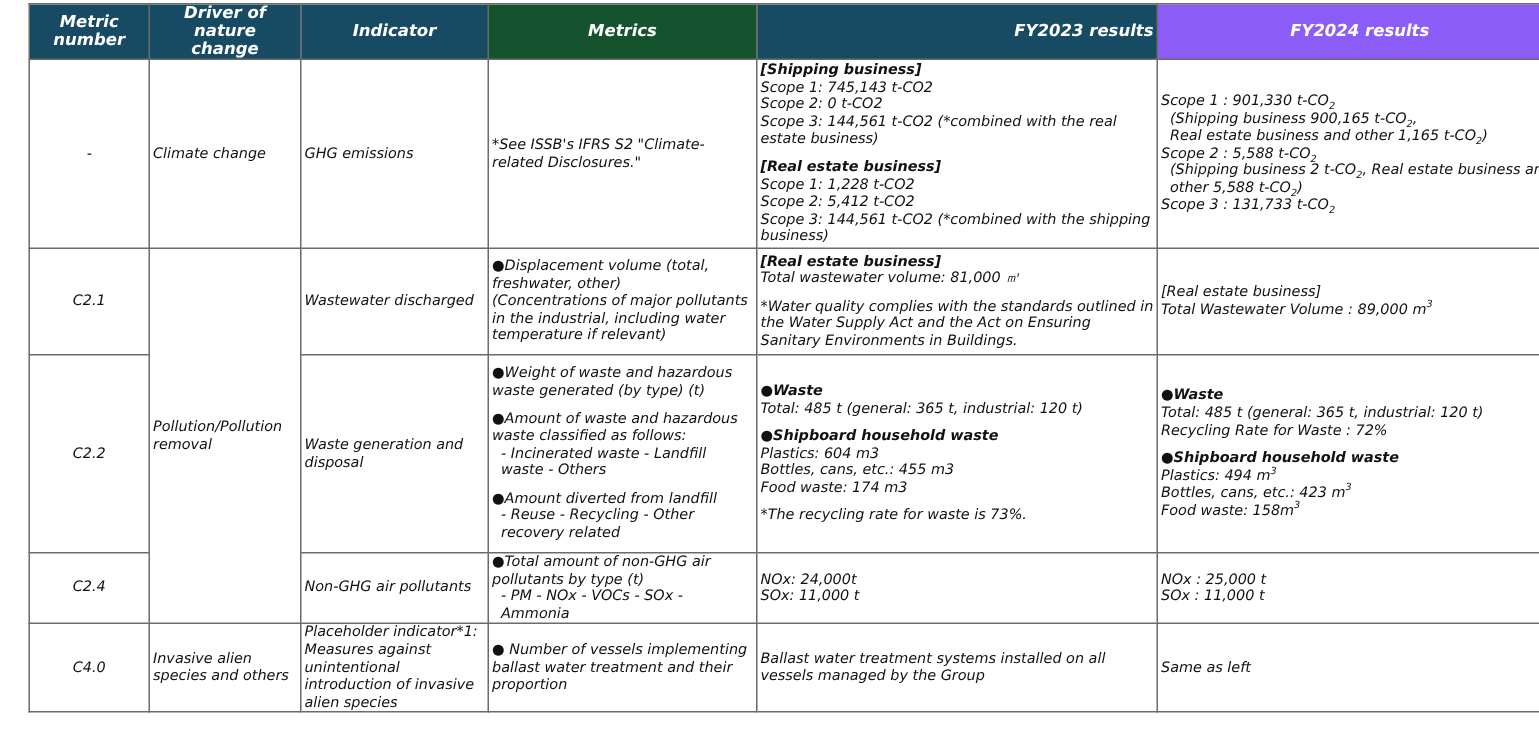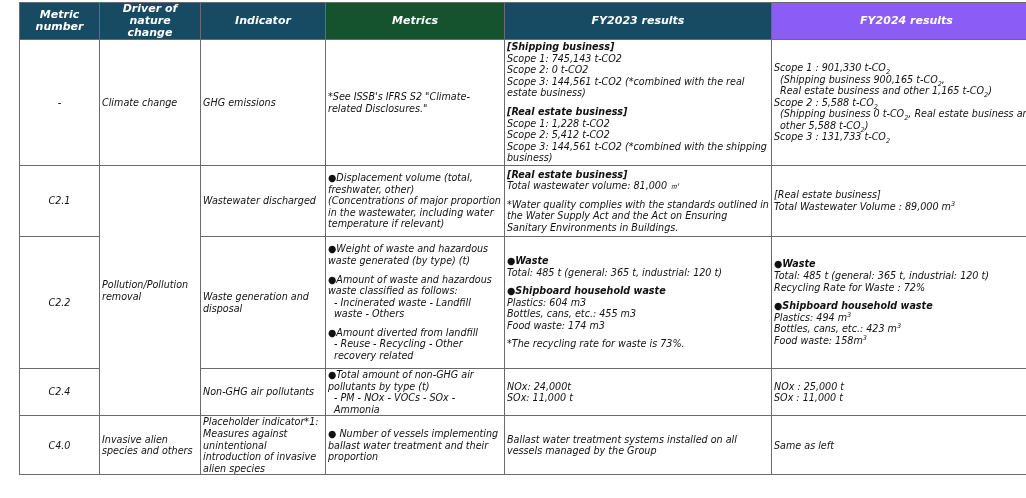--- a/index.html
+++ b/index.html
@@ -34,21 +34,21 @@
       <th style="background: rgb(23, 74, 99);">
         <div>Metric</div>
         <div>number</div>
       </th>
       <th style="background: rgb(23, 74, 99);">
         <div>Driver of nature</div>
         <div>change</div>
       </th>
       <th style="background: rgb(23, 74, 99); margin-left: 18px;">Indicator</th>
       <th style="background: #14532d;">Metrics</th>
-      <th style="background: rgb(23, 74, 99);">FY2023 results</th>
+      <th style="background: rgb(23, 74, 99); text-align: right;">FY2023 results</th>
       <th style="background: #8b5cf6;">FY2024 results</th>
     </tr>
   </thead>
   <tbody>
 
     <tr style="height:126px">
       <td class="num">-</td>
       <td>Climate change</td>
       <td>GHG emissions</td>
       <td>*See ISSB's IFRS S2 "Climate-related Disclosures."</td>
@@ -61,32 +61,32 @@
         <div class="b">[Real estate business]</div>
         <div>Scope 1: 1,228 t-CO2</div>
         <div>Scope 2: 5,412 t-CO2</div>
         <div>Scope 3: 144,561 t-CO2 (*combined with the shipping business)</div>
       </td>
       <td>
         <div><span>Scope 1 : 901,330 t-CO</span><sub>2</sub></div>
         <div class="ind"><span>(Shipping business 900,165 t-CO</span><sub>2</sub>,</div>
         <div class="ind"><span>Real estate business and other 1,165 t-CO</span><sub>2</sub>)</div>
         <div><span>Scope 2 : 5,588 t-CO</span><sub>2</sub></div>
-        <div style="padding-left:6px;text-indent:0"><span>(Shipping business 0 t-CO</span><sub>2</sub><span>, Real estate business and other 5,588 t-CO</span><sub>2</sub>)</div>
+        <div style="padding-left:6px;text-indent:0"><span>(Shipping business 2 t-CO</span><sub>2</sub><span>, Real estate business and other 5,588 t-CO</span><sub>2</sub>)</div>
         <div><span>Scope 3 : 131,733 t-CO</span><sub>2</sub></div>
       </td>
     </tr>
 
     <tr style="height:71px">
       <td class="num">C2.1</td>
       <td rowspan="3">Pollution/Pollution removal</td>
       <td>Wastewater discharged</td>
       <td>
         <div>●Displacement volume (total, freshwater, other)</div>
-        <div>(Concentrations of major proportion in the wastewater, including water temperature if relevant)</div>
+        <div>(Concentrations of major pollutants in the industrial, including water temperature if relevant)</div>
       </td>
       <td>
         <div class="b">[Real estate business]</div>
         <div>Total wastewater volume: 81,000 ㎥</div>
         <div class="gap"></div>
         <div>*Water quality complies with the standards outlined in the Water Supply Act and the Act on Ensuring Sanitary Environments in Buildings.</div>
       </td>
       <td>
         <div>[Real estate business]</div>
         <div><span>Total Wastewater Volume : 89,000 m</span><sup>3</sup></div>

